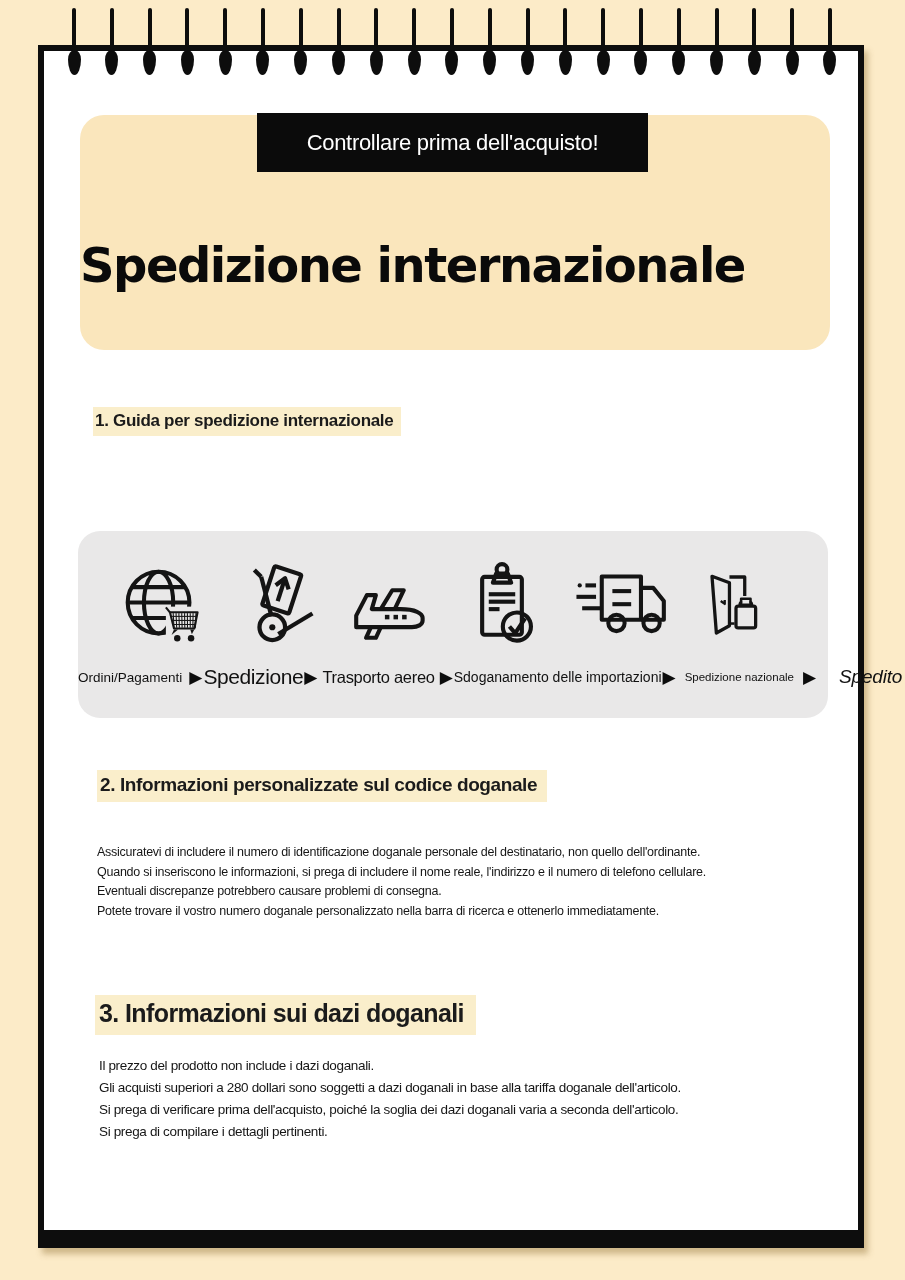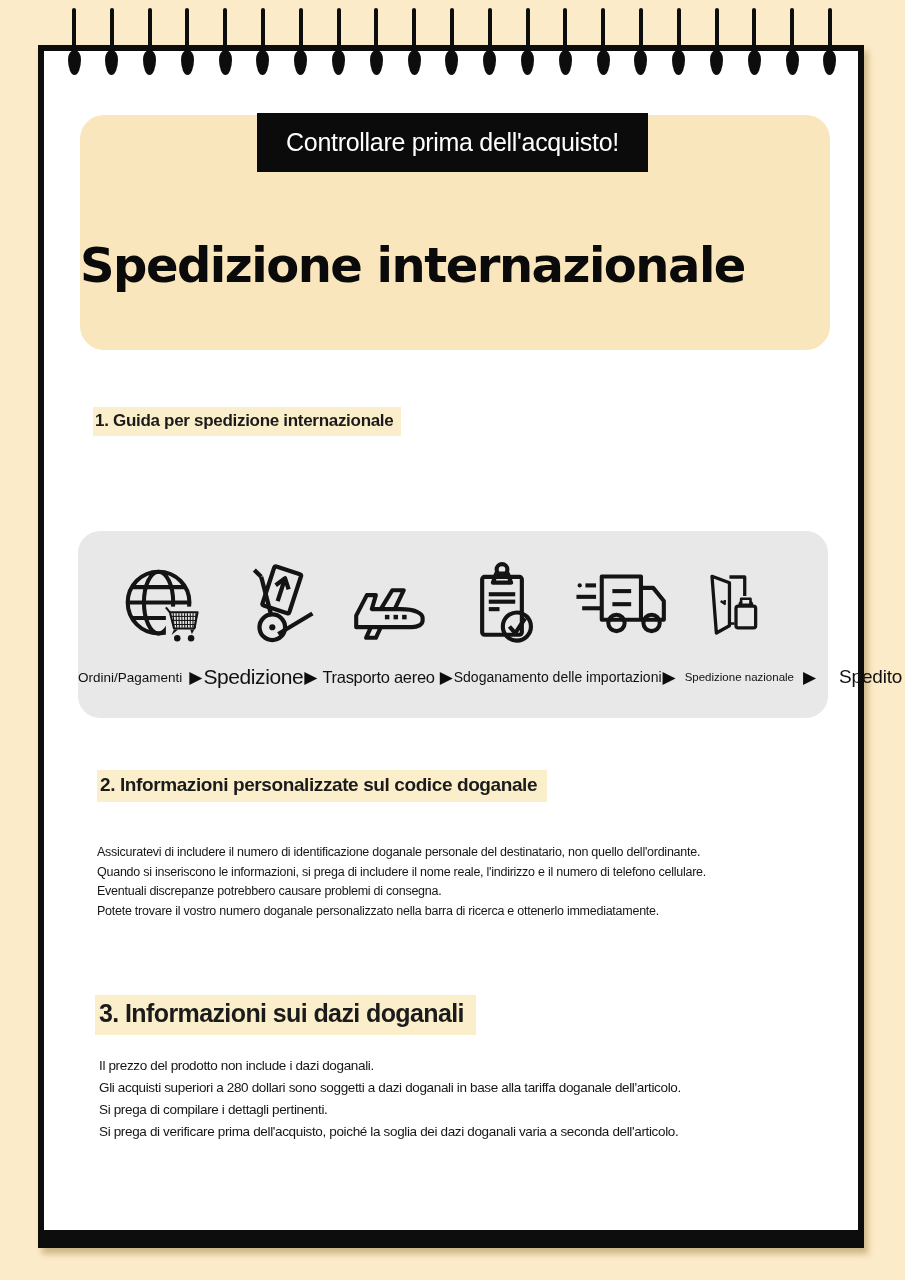--- a/index.html
+++ b/index.html
@@ -36,21 +36,21 @@
   }
   
   .header-card{
     position:absolute;left:36px;top:64px;width:750px;height:235px;
     background:var(--header-box);border-radius:24px;
   }
   .banner{
     position:absolute;left:213px;top:62px;width:391px;height:59px;
     background:var(--banner-bg);color:var(--banner-text);
     display:flex;align-items:center;justify-content:center;
-    font-size:25px;letter-spacing:-.3px;
+    font-size:22px;letter-spacing:-.3px;
   }
   .main-title{
     position:absolute;left:36px;top:186px;width:636px;text-align:center;
     font-family:"DejaVu Sans",sans-serif;font-weight:800;font-size:48px;
     letter-spacing:-1.5px;color:#0a0a0a;white-space:nowrap;
   }
   
   .hl{display:inline-block;background:var(--highlight);}
   .h1{position:absolute;left:49px;top:356px;font-weight:bold;font-size:17px;letter-spacing:-.3px;}
   .h1 .hl{padding:4px 8px 5px 2px;}
@@ -78,21 +78,21 @@
     position:absolute;left:0;top:128px;width:100%;height:36px;
     display:flex;justify-content:space-between;align-items:center;
     white-space:nowrap;color:#111;
   }
   .lbl{display:inline-block;}
   .lbl-0{font-size:13.5px;margin-right:6px;}
   .lbl-1{font-size:21px;letter-spacing:-.4px;}
   .lbl-2{font-size:16.5px;margin:0 4px;letter-spacing:-.3px;}
   .lbl-3{font-size:14px;}
   .lbl-4{font-size:11.5px;margin:0 8px;}
-  .lbl-5{font-size:19px;margin-left:22px;letter-spacing:-.2px;}
+  .lbl-5{font-size:19px;margin-left:22px;letter-spacing:-.2px;font-style:italic;}
   .arr{font-size:15px;line-height:1;margin:0 1px;color:#0c0c0c;}
   .arr-big{font-size:17px;}
   svg .s{fill:none;stroke:#141414;stroke-width:5;stroke-linejoin:round;}
   svg .thin{fill:none;stroke:#141414;stroke-linejoin:round;}
 </style>
 </head>
 <body>
 
 <div class="page">
 
@@ -220,22 +220,22 @@
     <div>Eventuali discrepanze potrebbero causare problemi di consegna.</div>
     <div>Potete trovare il vostro numero doganale personalizzato nella barra di ricerca e ottenerlo immediatamente.</div>
   </div>
 
   <div class="h3">
     <span class="hl">3. Informazioni sui dazi doganali</span>
   </div>
   <div class="body-text body-3">
     <div>Il prezzo del prodotto non include i dazi doganali.</div>
     <div>Gli acquisti superiori a 280 dollari sono soggetti a dazi doganali in base alla tariffa doganale dell'articolo.</div>
+    <div>Si prega di verificare prima dell'acquisto, poiché la soglia dei dazi doganali varia a seconda dell'articolo.</div>
     <div>Si prega di compilare i dettagli pertinenti.</div>
-    <div>Si prega di verificare prima dell'acquisto, poiché la soglia dei dazi doganali varia a seconda dell'articolo.</div>
   </div>
 
 </div>
 
 <div class="pins">
   <i class="pin"></i>
   <i class="pin"></i>
   <i class="pin"></i>
   <i class="pin"></i>
   <i class="pin"></i>

